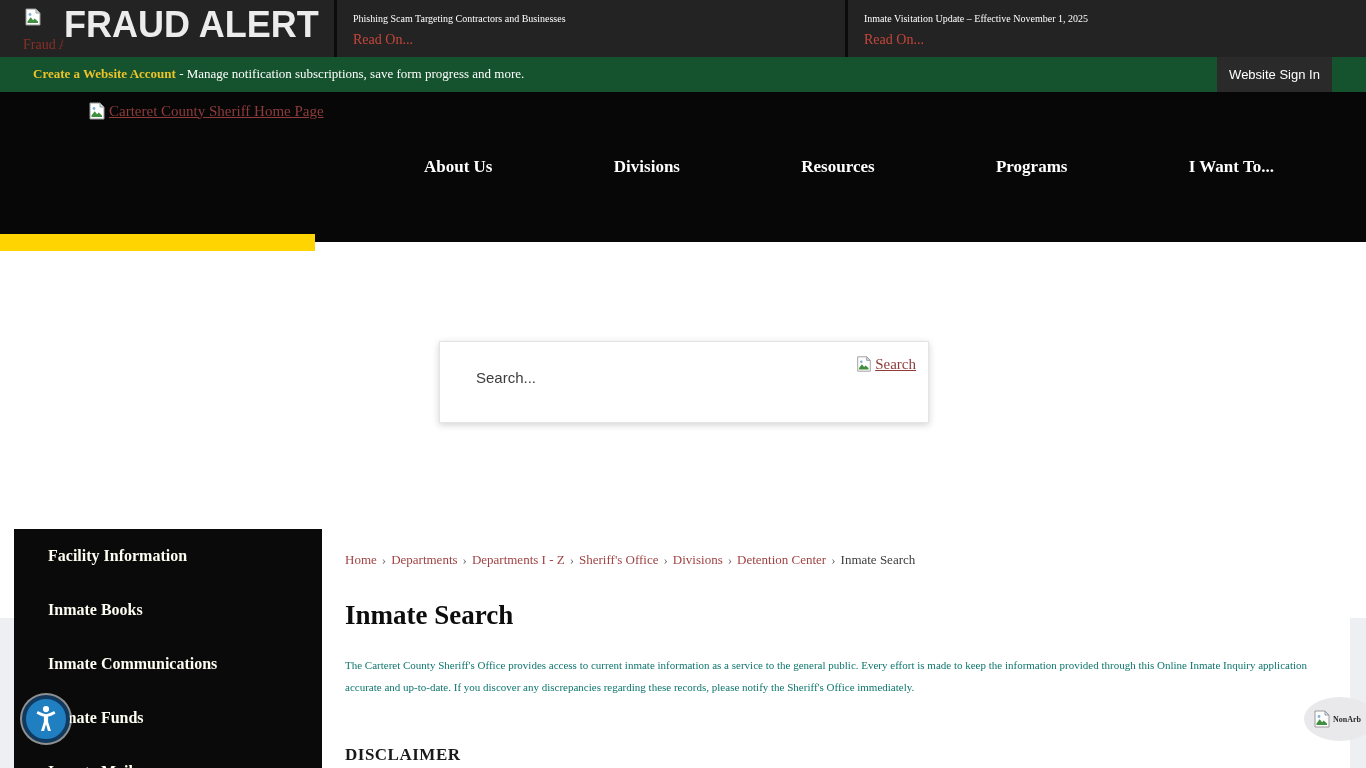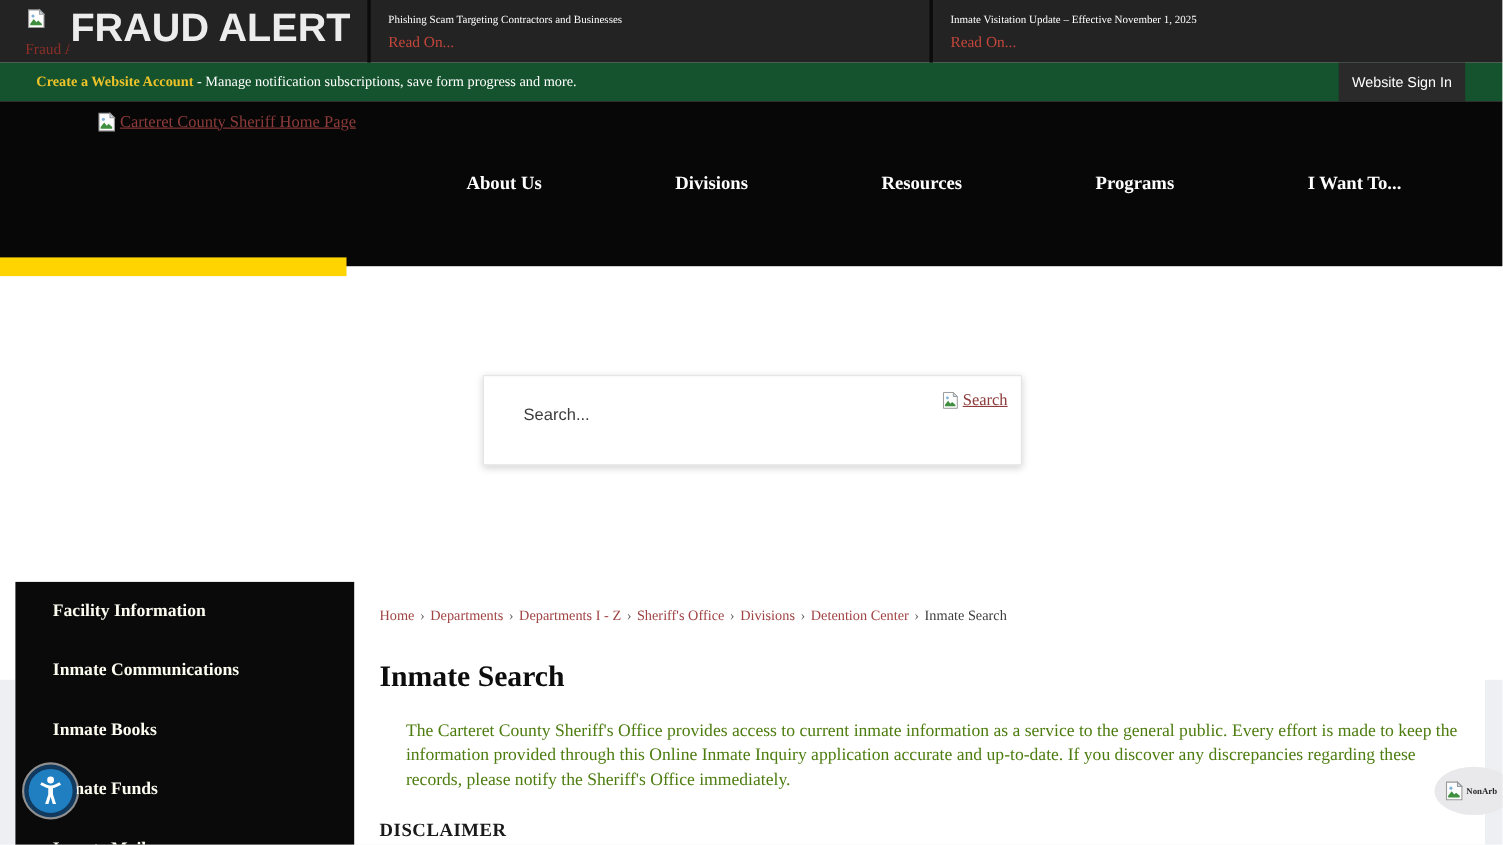--- a/index.html
+++ b/index.html
@@ -47,21 +47,21 @@
   .content-container{position:absolute;left:14px;top:529px;width:1336px;height:239px;background:#ffffff;}
   .sidebar{position:absolute;left:0;top:0;width:308px;height:239px;background:#0a0a0a;overflow:hidden;}
   .side-item{height:54px;display:flex;align-items:center;padding-left:34px;
     color:#fdfdf2;font-size:16px;cursor:pointer;font-weight:bold;}
   .main-col{position:absolute;left:331px;top:0;width:980px;}
   .breadcrumb{position:absolute;left:0;top:23px;font-size:13px;color:#555;white-space:nowrap;}
   .crumb-link{color:#a04343;cursor:pointer;}
   .crumb-sep{color:#6b6b6b;margin:0 5px;}
   .crumb-current{color:#3d3d3d;}
   .page-title{position:absolute;left:0;top:71px;margin:0;font-size:27px;font-weight:bold;color:#0d0d0d;}
-  .intro-text{position:absolute;left:0;top:125px;width:968px;font-size:16px;line-height:22.4px;color:#4d7c0f;margin-left:24px;}
+  .intro-text{position:absolute;left:0;top:125px;width:968px;font-size:11px;line-height:22.4px;color:#0f766e;}
   .disclaimer{position:absolute;left:0;top:216px;font-size:17px;font-weight:bold;color:#1a1a1a;letter-spacing:0.5px;}
   
   .accessibility-btn{position:absolute;left:22px;top:695px;width:48px;height:48px;border-radius:50%;
     background:#1f7fc1;border:4px solid #113a5e;box-sizing:border-box;z-index:10;cursor:pointer;
     display:flex;align-items:center;justify-content:center;box-shadow:0 0 0 2px rgba(255,255,255,.55);}
   .corner-widget{position:absolute;left:1304px;top:697px;width:72px;height:44px;border-radius:50%;
     background:#e9e9eb;z-index:9;display:flex;align-items:center;padding-left:8px;box-sizing:border-box;gap:1px;}
   .corner-alt{font-size:8px;font-weight:bold;color:#2b2b2b;white-space:nowrap;overflow:hidden;width:34px;}
   .bimg{flex:none;}
 </style>
@@ -130,22 +130,22 @@
     <span>Search</span>
   </div>
 </div>
 
 <div class="page-lower-bg"></div>
 
 <div class="content-container">
 
   <div class="sidebar">
     <div class="side-item">Facility Information</div>
+    <div class="side-item">Inmate Books</div>
     <div class="side-item">Inmate Communications</div>
-    <div class="side-item">Inmate Books</div>
     <div class="side-item">Inmate Funds</div>
     <div class="side-item">Inmate Mail</div>
   </div>
 
   <div class="main-col">
     <div class="breadcrumb">
       <span class="crumb-link">Home</span><span class="crumb-sep">›</span><span class="crumb-link">Departments</span><span class="crumb-sep">›</span><span class="crumb-link">Departments I - Z</span><span class="crumb-sep">›</span><span class="crumb-link">Sheriff's Office</span><span class="crumb-sep">›</span><span class="crumb-link">Divisions</span><span class="crumb-sep">›</span><span class="crumb-link">Detention Center</span><span class="crumb-sep">›</span><span class="crumb-current">Inmate Search</span>
     </div>
     <h1 class="page-title">Inmate Search</h1>
     <div class="intro-text">The Carteret County Sheriff's Office provides access to current inmate information as a service to the general public. Every effort is made to keep the information provided through this Online Inmate Inquiry application accurate and up-to-date. If you discover any discrepancies regarding these records, please notify the Sheriff's Office immediately.</div>

